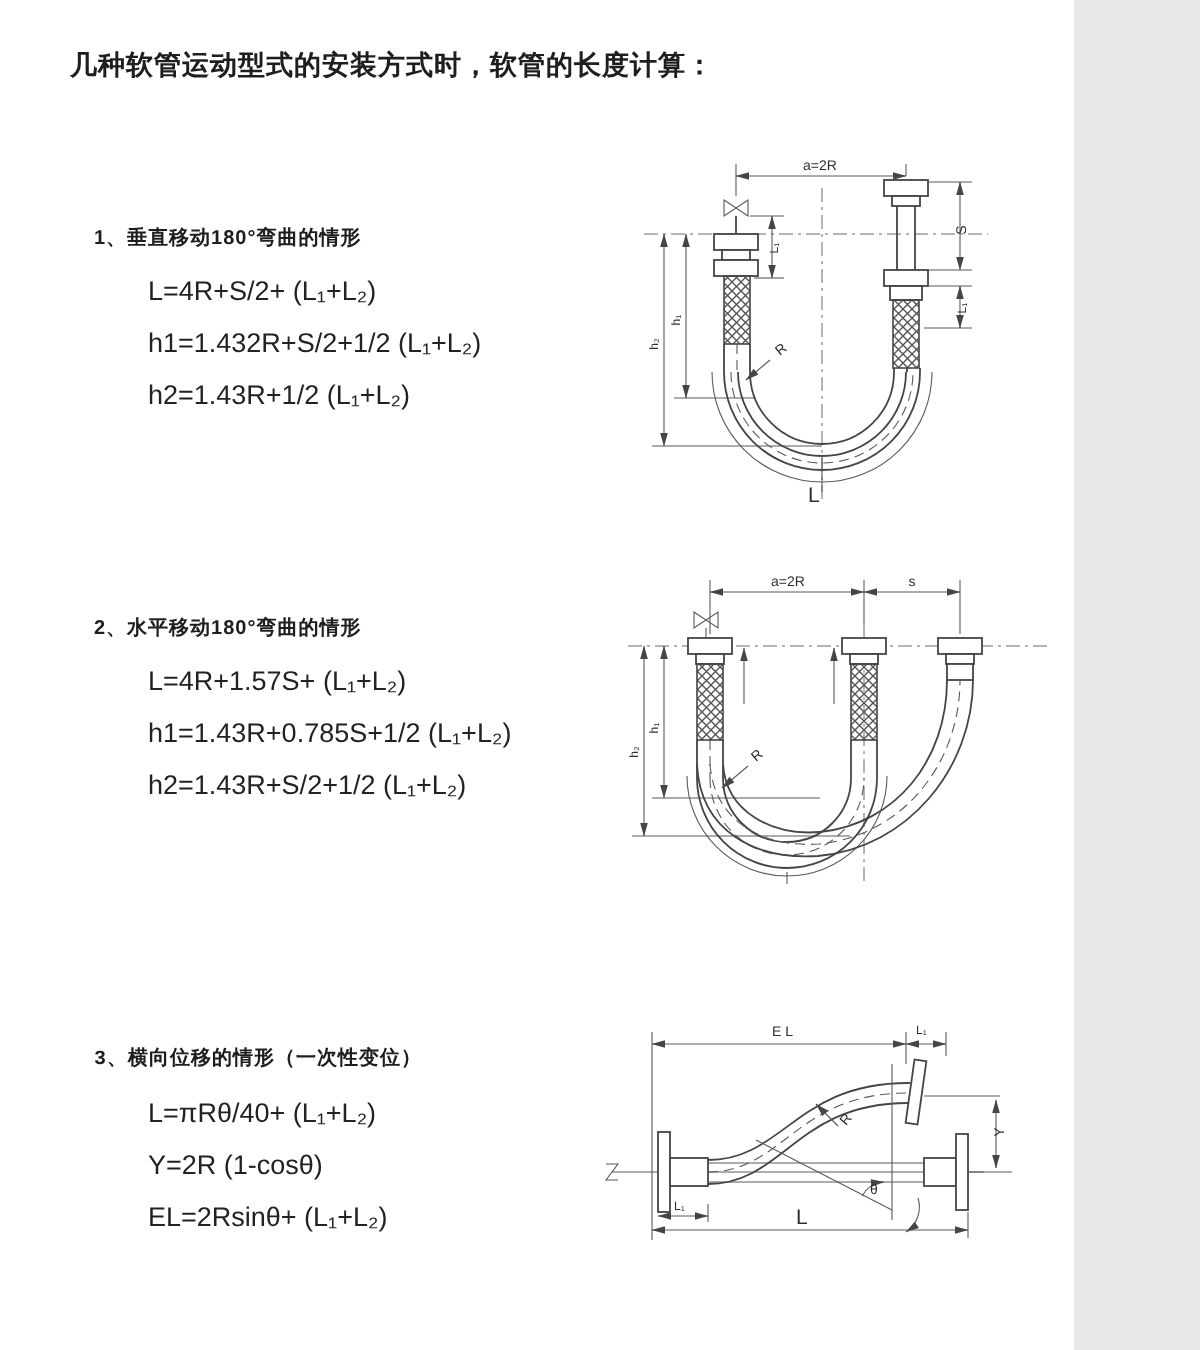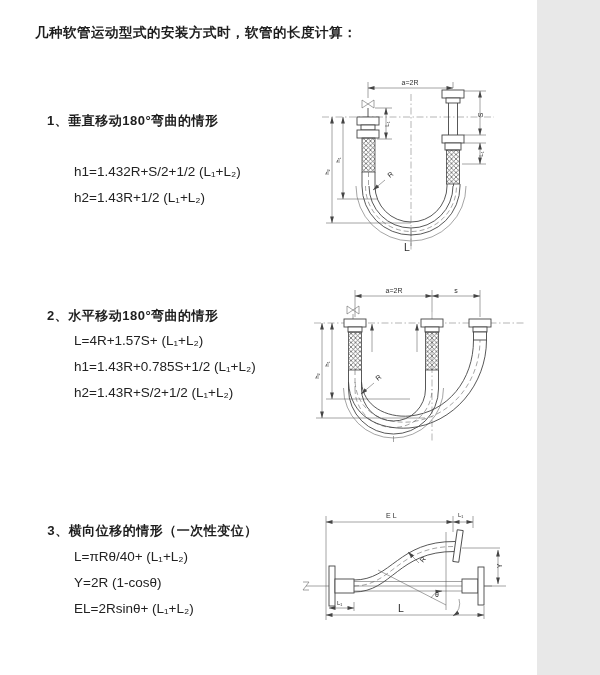--- a/index.html
+++ b/index.html
@@ -1,19 +1,19 @@
 <!DOCTYPE html>
 <html><head>
 <meta charset="utf-8">
 <style>
   html,body{margin:0;padding:0;background:#e8e8e8;}
   .page{position:relative;width:537px;height:675px;background:#ffffff;
         font-family:"Liberation Sans",sans-serif;color:#1e1e1e;overflow:hidden;}
   .title{position:absolute;left:35px;top:24px;font-size:13.5px;font-weight:bold;letter-spacing:.5px;}
-  .sec-heading{position:absolute;font-size:13px;font-weight:bold;letter-spacing:.5px;}
+  .sec-heading{position:absolute;font-size:10px;font-weight:bold;letter-spacing:.5px;}
   .formula{position:absolute;font-size:13.5px;font-weight:normal;color:#222;}
   svg{position:absolute;overflow:visible;}
   svg text{font-family:"Liberation Sans",sans-serif;fill:#2e2e2e;font-size:7px;}
   .ln{stroke:#454545;stroke-width:.9;fill:none;}
   .lnf{stroke:#454545;stroke-width:.9;fill:#ffffff;}
   .tn{stroke:#5a5a5a;stroke-width:.55;fill:none;}
   .dim{stroke:#5a5a5a;stroke-width:.55;fill:none;}
   .cl{stroke:#6a6a6a;stroke-width:.5;fill:none;stroke-dasharray:7 2.5 1.5 2.5;}
   .hd{stroke:#5a5a5a;stroke-width:.55;fill:none;stroke-dasharray:5 3;}
   .br{stroke:#454545;stroke-width:.8;}
@@ -21,20 +21,21 @@
   .sm{font-size:6px;}
 </style>
 </head>
 <body>
 
 <div class="page">
 
   <div class="title">几种软管运动型式的安装方式时，软管的长度计算：</div>
 
   <div class="sec-heading" style="left:47px;top:112px;">1、垂直移动180°弯曲的情形</div>
+  <div class="formula" style="left:74px;top:138px;">L=4R+S/2+ (L₁+L₂)</div>
   <div class="formula" style="left:74px;top:164px;">h1=1.432R+S/2+1/2 (L₁+L₂)</div>
   <div class="formula" style="left:74px;top:190px;">h2=1.43R+1/2 (L₁+L₂)</div>
 
   <div class="sec-heading" style="left:47px;top:307px;">2、水平移动180°弯曲的情形</div>
   <div class="formula" style="left:74px;top:333px;text-align:right;">L=4R+1.57S+ (L₁+L₂)</div>
   <div class="formula" style="left:74px;top:359px;">h1=1.43R+0.785S+1/2 (L₁+L₂)</div>
   <div class="formula" style="left:74px;top:385px;">h2=1.43R+S/2+1/2 (L₁+L₂)</div>
 
   <div class="sec-heading" style="left:47px;top:522px;font-family:Liberation Mono, monospace;">3、横向位移的情形（一次性变位）</div>
   <div class="formula" style="left:74px;top:549px;">L=πRθ/40+ (L₁+L₂)</div>

